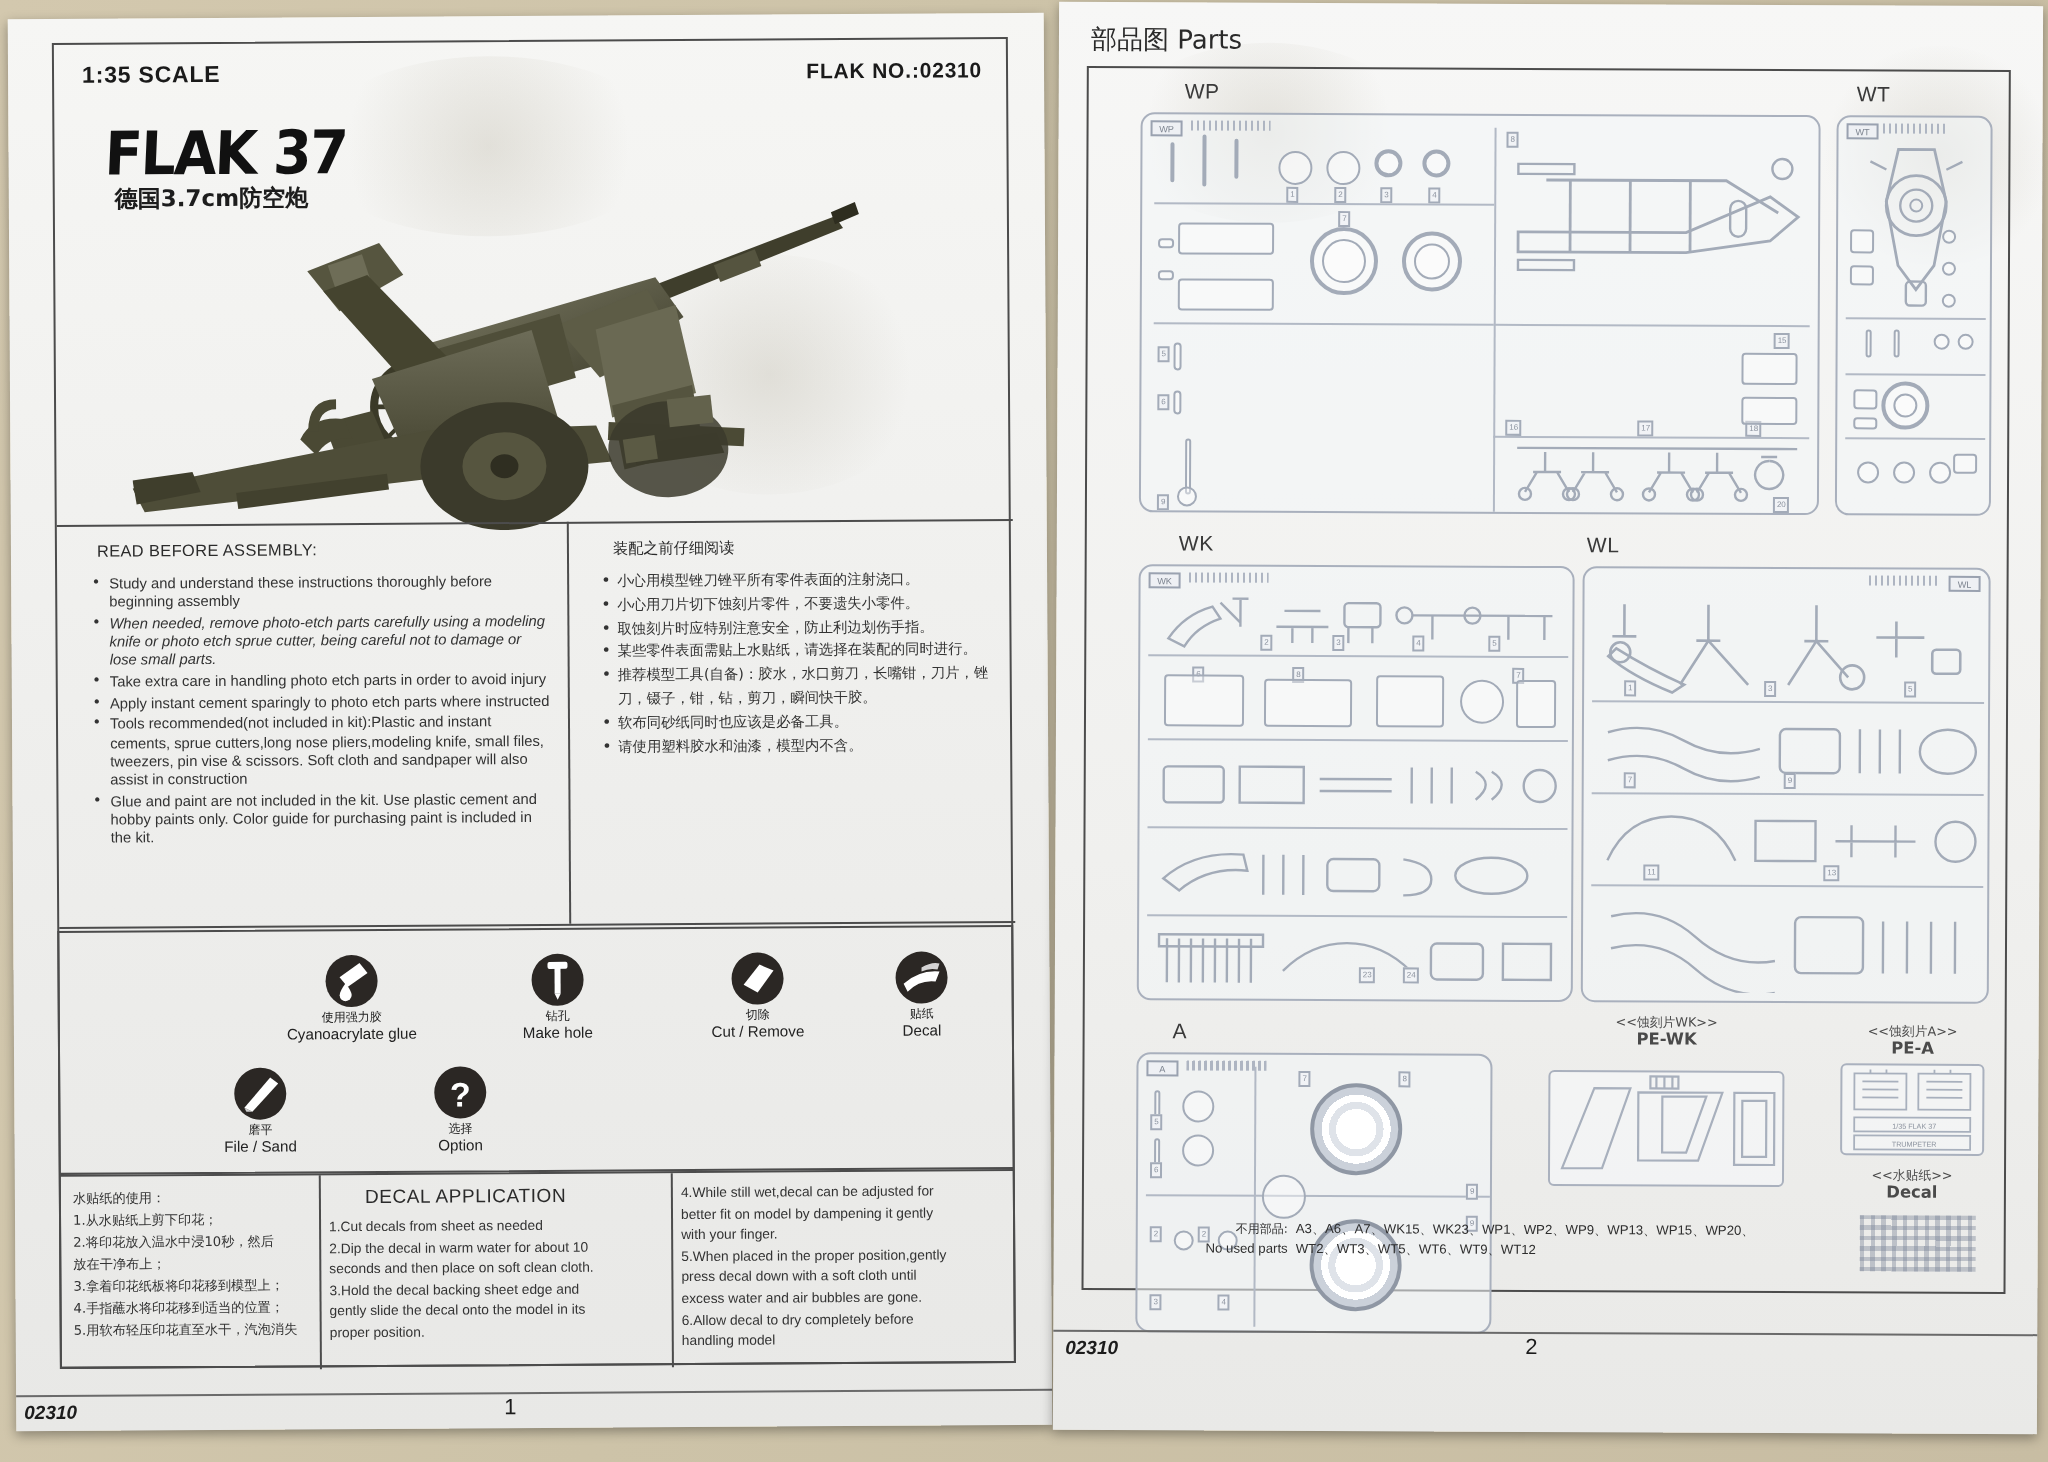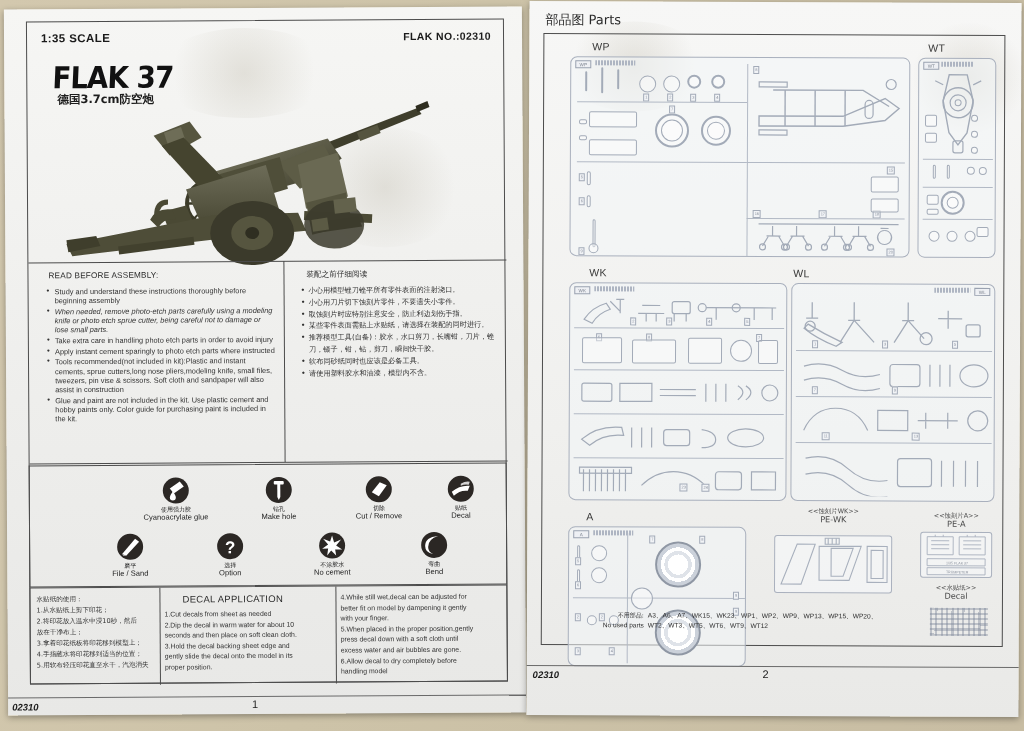--- a/index.html
+++ b/index.html
@@ -187,21 +187,21 @@
     position: absolute; border-radius: 50%;
     border: 2.6px solid #8f97a4;
     background: radial-gradient(circle, #fff 0 34%, #dfe3e9 34% 46%, #fff 46% 58%, #cbd1da 58% 100%);
   }
   .petch {
     position: absolute; border: 1.3px solid #aab1be; border-radius: 3px;
     background: rgba(246,248,250,.6);
   }
   .pe-title { position: absolute; text-align:center; font-size: 6.4px; color:#4a4a4a;
               font-family:"DejaVu Sans",sans-serif; line-height: 8.4px;}
-  .pe-title b { font-size: 8.2px; font-weight: normal; }
+  .pe-title b { font-size: 8.2px; font-weight: bold; }
   .decal-sheet {
     position: absolute;
     background:
       repeating-linear-gradient(90deg, rgba(120,130,150,.40) 0 2.2px, transparent 2.2px 5.4px),
       repeating-linear-gradient(0deg, rgba(120,130,150,.40) 0 2.2px, transparent 2.2px 5.2px);
     border: 0;
   }
   .nouse {
     position: absolute; font-size: 6.6px; line-height: 10px; color: #2e2e2e;
   }
@@ -382,39 +382,21 @@
         <div class="ico-cell" style="left:154px;top:68px;">
           <div class="ico-disc">
             <svg width="26" height="26" viewBox="0 0 26 26">
               <text x="13" y="20" font-size="17" fill="#fff" text-anchor="middle" font-family="Liberation Sans" font-weight="bold">?</text>
             </svg>
           </div>
           <div class="ico-cn">选择</div>
           <div class="ico-en">Option</div>
         </div>
 
-        <div class="ico-cell" style="left:256px;top:68px;">
-          <div class="ico-disc">
-            <svg width="26" height="26" viewBox="0 0 26 26">
-              <polygon points="13,3 15,10 22,7 17,13 23,17 16,17 17,23 12,18 8,23 9,16 3,16 9,12 4,6 11,9" fill="#fff"></polygon>
-            </svg>
-          </div>
-          <div class="ico-cn">不涂胶水</div>
-          <div class="ico-en">No cement</div>
-        </div>
-
-        <div class="ico-cell" style="left:358px;top:68px;">
-          <div class="ico-disc">
-            <svg width="26" height="26" viewBox="0 0 26 26">
-              <path d="M17 4 q-10 3 -10 11 q0 5 5 7 q-8 -1 -8 -8 q0 -9 13 -10 z" fill="#fff"></path>
-            </svg>
-          </div>
-          <div class="ico-cn">弯曲</div>
-          <div class="ico-en">Bend</div>
-        </div>
+
       </div>
 
       <div class="frame decal-box">
         <div class="v-line" style="left:129px;top:0;height:97px;"></div>
         <div class="v-line" style="left:305px;top:0;height:97px;"></div>
 
         <div class="decal-cn" style="left:6px;top:6px;">
           <div>水贴纸的使用：</div>
           <div>1.从水贴纸上剪下印花；</div>
           <div>2.将印花放入温水中浸10秒，然后</div>

